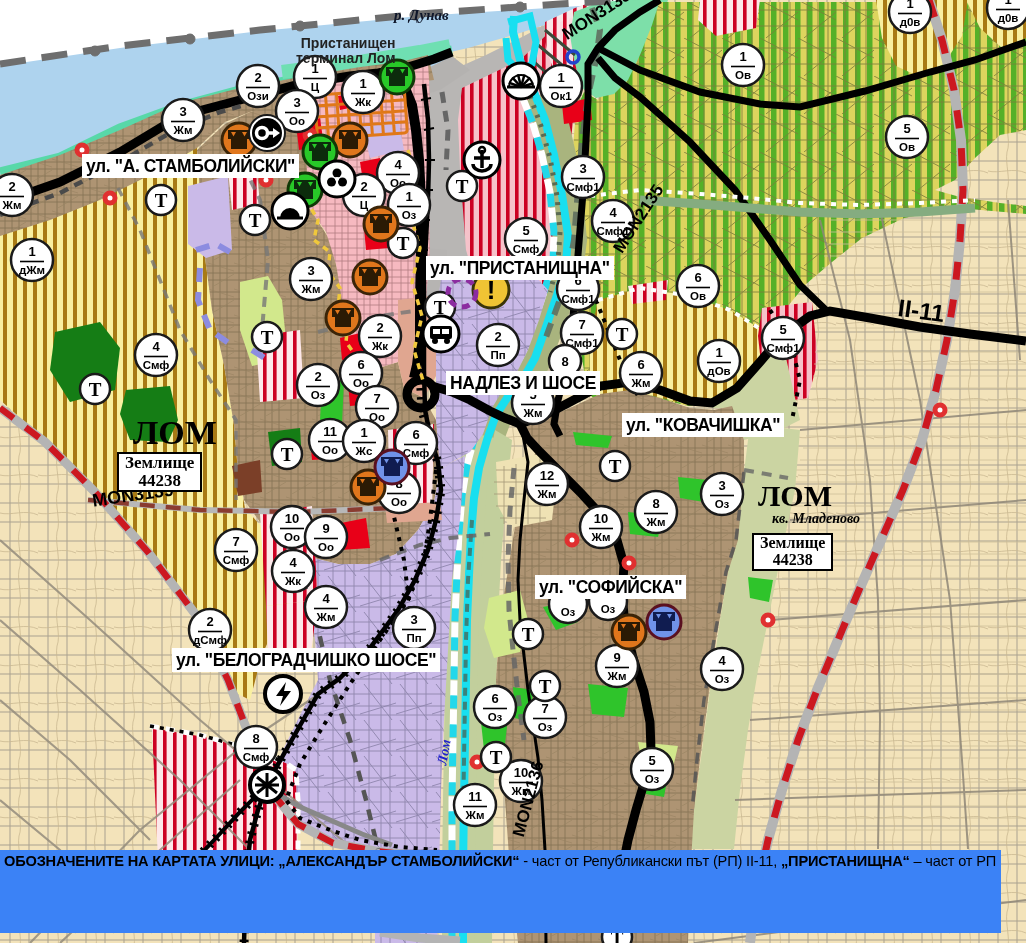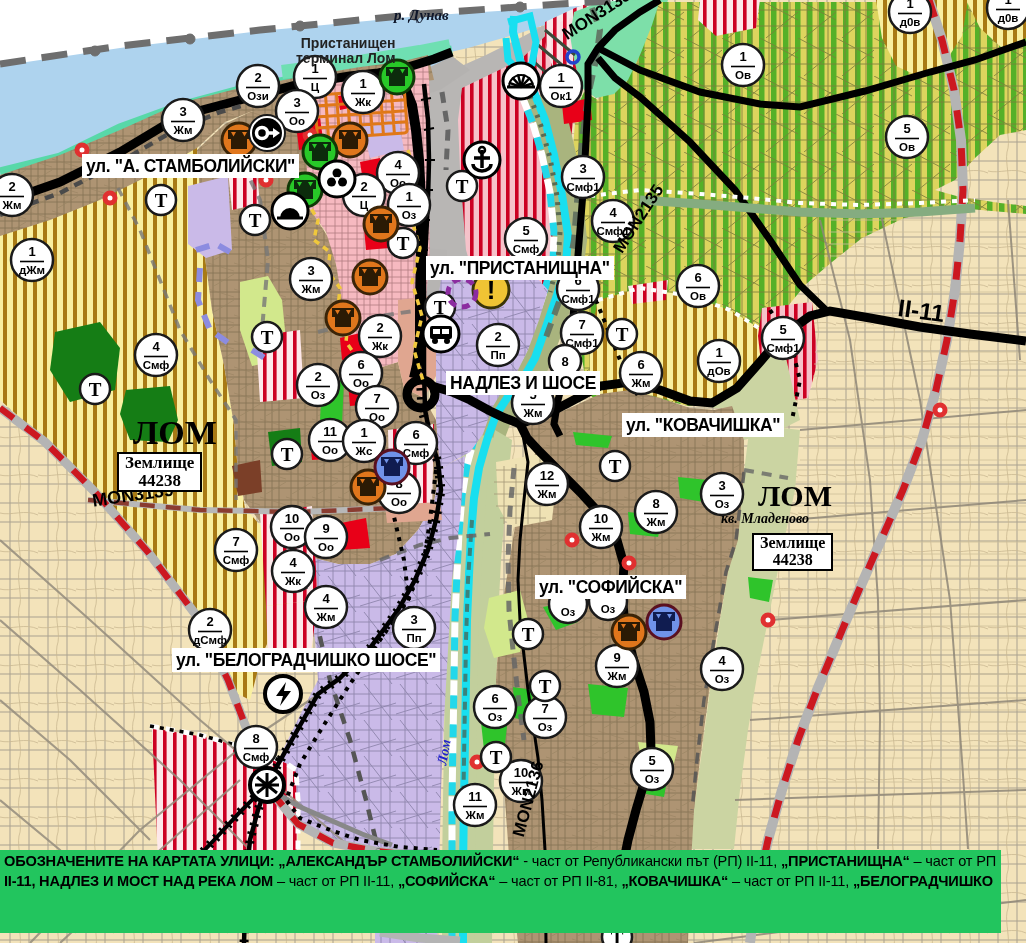--- a/index.html
+++ b/index.html
@@ -1,20 +1,20 @@
 <!DOCTYPE html>
 <html><head><meta charset="utf-8">
 <style>
 html,body{margin:0;padding:0;background:#fff}
 #wrap{position:relative;width:1026px;height:943px;overflow:hidden;font-family:"Liberation Sans",sans-serif}
 svg{position:absolute;left:0;top:0}
 .lbl{position:absolute;background:#fff;color:#000;font-weight:bold;white-space:nowrap;line-height:1.05}
 .rd{font-size:17.5px;letter-spacing:-0.4px;padding:3px 4px}
 .nob{background:transparent}
-#legend{position:absolute;left:0;top:850px;width:997px;height:81px;background:#22c55e;color:#000;font-size:14.6px;font-weight:bold;padding:2px 0 0 4px;line-height:1.36;white-space:nowrap;letter-spacing:-0.3px}
+#legend{position:absolute;left:0;top:850px;width:997px;height:81px;background:#3b82f6;color:#000;font-size:14.6px;font-weight:bold;padding:2px 0 0 4px;line-height:1.36;white-space:nowrap;letter-spacing:-0.3px}
 #legend .r{font-weight:normal}
 .ll{display:block;white-space:nowrap}
 #l1{letter-spacing:-0.18px}#l2{letter-spacing:-0.2px}#l3{letter-spacing:-1.05px}#l4{letter-spacing:-0.25px}
 </style></head>
 <body>
 <div id="wrap">
 <svg width="1026" height="943" viewBox="0 0 1026 943">
 <defs>
 <pattern id="yh" width="10" height="10" patternUnits="userSpaceOnUse">
   <rect width="10" height="10" fill="#f9f0a0"></rect>
@@ -831,19 +831,18 @@
 <div class="lbl rd" style="left:172px;top:648px">ул. "БЕЛОГРАДЧИШКО ШОСЕ"</div>
 <div class="lbl nob" style="left:558px;top:6px;font-size:17px;transform:rotate(-33deg)">MON3138</div>
 <div class="lbl nob" style="left:600px;top:210px;font-size:17px;transform:rotate(-57deg)">MON2135</div>
 <div class="lbl nob" style="left:92px;top:486px;font-size:18px;transform:rotate(-8deg)">MON3139</div>
 <div class="lbl nob" style="left:490px;top:790px;font-size:17px;transform:rotate(-75deg)">MON2136</div>
 <div class="lbl nob" style="left:432px;top:745px;color:#2222cc;font-style:italic;font-weight:bold;font-size:14px;font-family:'Liberation Serif',serif;transform:rotate(-80deg)">Лом</div>
 <div class="lbl nob" style="left:898px;top:298px;font-size:24px;transform:rotate(8deg)">II-11</div>
 <div class="lbl nob" style="left:133px;top:415px;font-size:34px;font-family:'Liberation Serif',serif">ЛОМ</div>
 <div class="lbl" style="left:117px;top:452px;font-size:17px;font-family:'Liberation Serif',serif;border:2px solid #000;text-align:center;padding:0 6px">Землище<br>44238</div>
 <div class="lbl nob" style="left:758px;top:480px;font-size:30px;font-family:'Liberation Serif',serif">ЛОМ</div>
-<div class="lbl nob" style="left:721px;top:512px;font-size:14px;font-style:italic;font-family:'Liberation Serif',serif">кв. Младеново</div>
+<div class="lbl nob" style="left:772px;top:512px;font-size:14px;font-style:italic;font-family:'Liberation Serif',serif">кв. Младеново</div>
 <div class="lbl" style="left:752px;top:533px;font-size:16px;font-family:'Liberation Serif',serif;border:2px solid #000;text-align:center;padding:0 6px">Землище<br>44238</div>
 <div id="legend">
 <div class="ll" id="l1">ОБОЗНАЧЕНИТЕ НА КАРТАТА УЛИЦИ: „АЛЕКСАНДЪР СТАМБОЛИЙСКИ“ <span class="r">- част от Републикански път (РП) II-11,</span> „ПРИСТАНИЩНА“ <span class="r">– част от РП</span></div>
-<div class="ll" id="l2">II-11, НАДЛЕЗ И МОСТ НАД РЕКА ЛОМ <span class="r">– част от РП II-11,</span> „СОФИЙСКА“ <span class="r">– част от РП II-81,</span> „КОВАЧИШКА“ <span class="r">– част от РП II-11,</span> „БЕЛОГРАДЧИШКО</div>
 </div>
 </div>
 
 </body></html>

